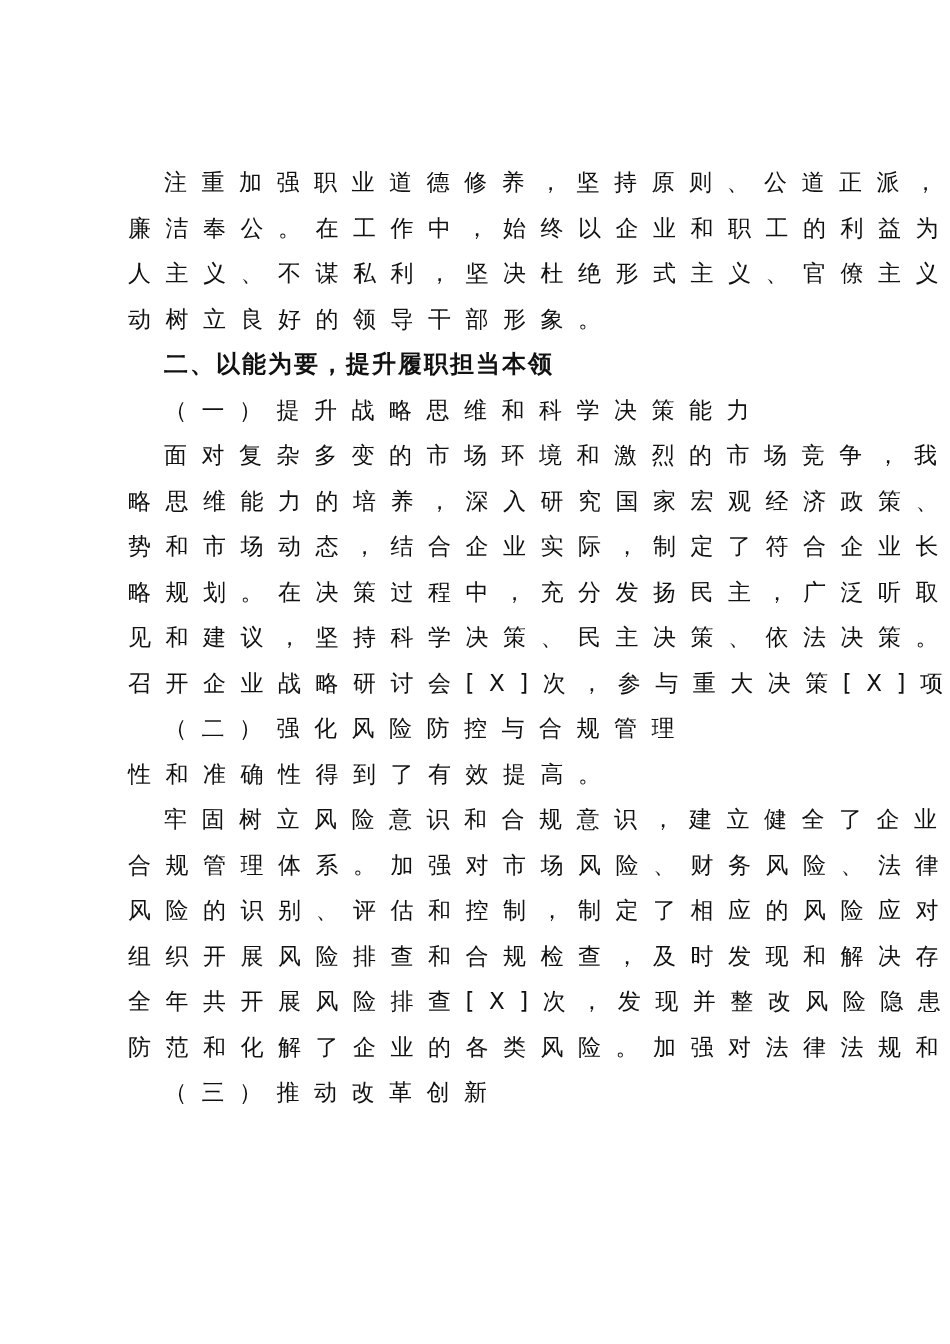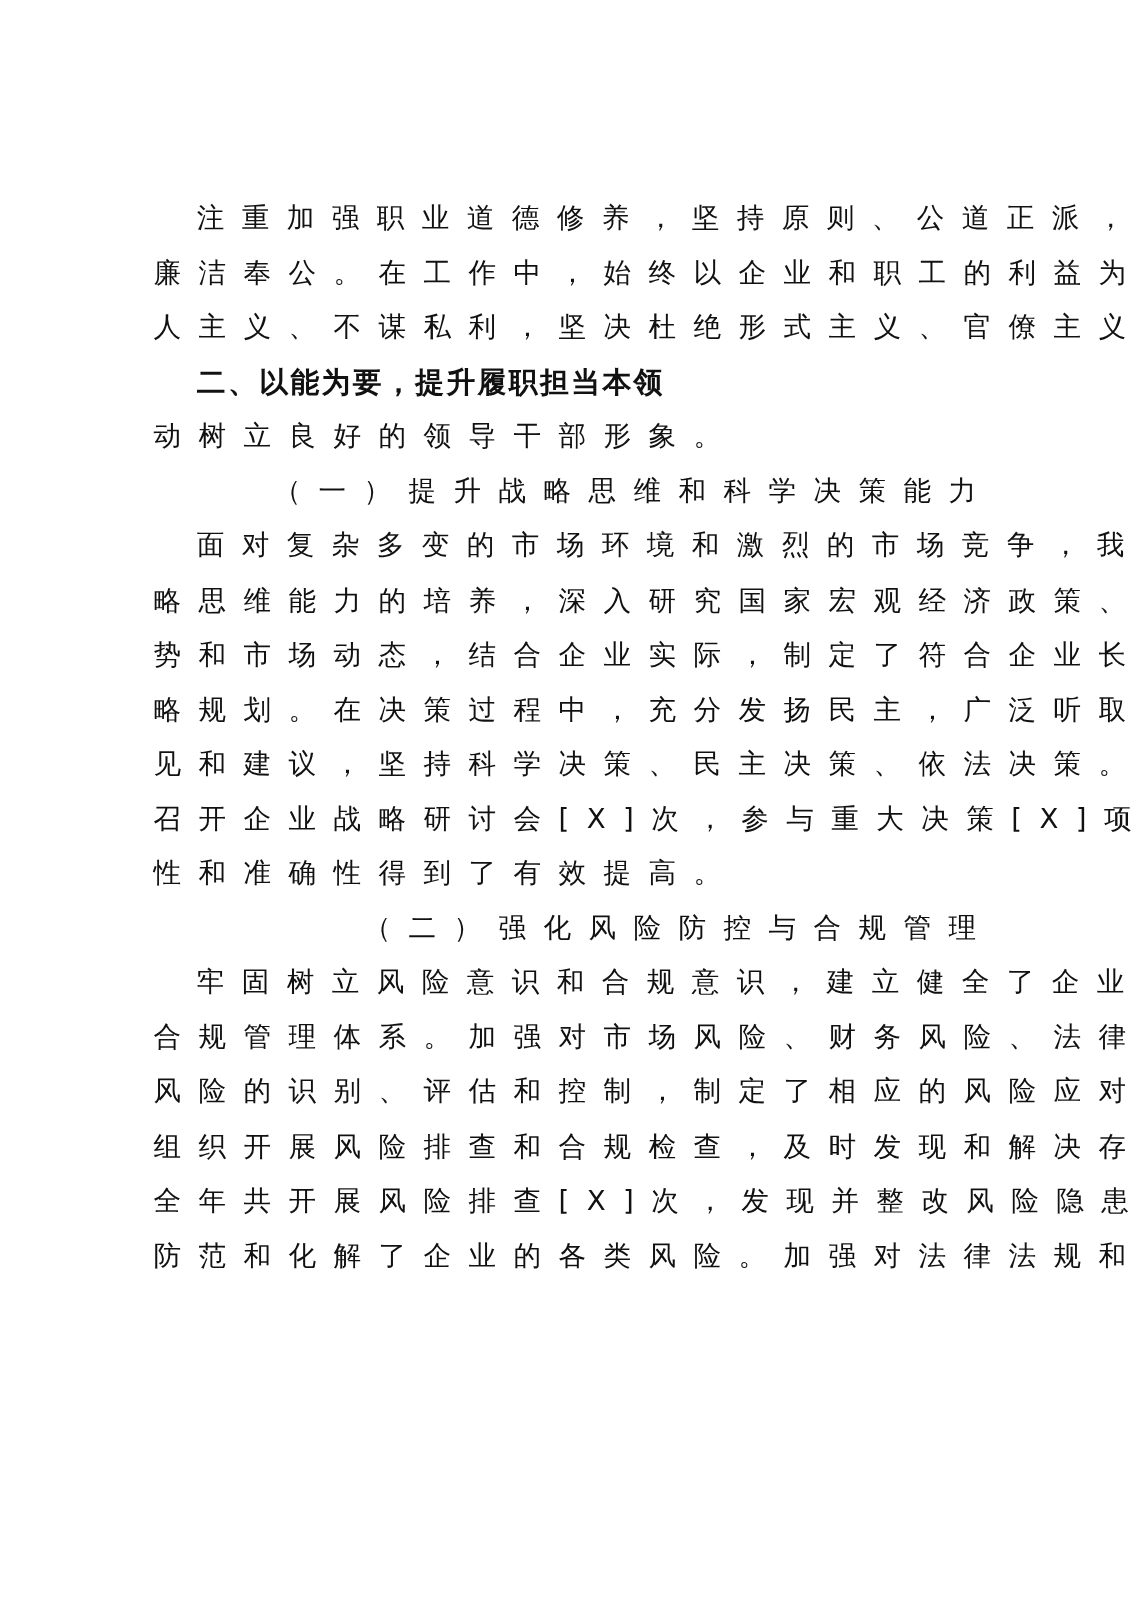--- a/index.html
+++ b/index.html
@@ -31,40 +31,40 @@
     }
     .indent { padding-left: 36px; }
     .heading {
       font-weight: bold;
       letter-spacing: 2px;
       font-size: 24px;
       padding-left: 36px;
     }
     .sub {
       padding-left: 36px;
-      text-align: right;
     }
   </style>
 </head>
 <body>
 
 <div class="page">
   <div class="line indent">注重加强职业道德修养，坚持原则、公道正派，诚实守信、</div>
   <div class="line">廉洁奉公。在工作中，始终以企业和职工的利益为重，不搞个</div>
   <div class="line">人主义、不谋私利，坚决杜绝形式主义、官僚主义，以实际行</div>
+  <div class="line">动树立良好的领导干部形象。</div>
   <div class="line heading">二、以能为要，提升履职担当本领</div>
-  <div class="line">动树立良好的领导干部形象。</div>
   <div class="line sub">（一）提升战略思维和科学决策能力</div>
   <div class="line indent">面对复杂多变的市场环境和激烈的市场竞争，我注重加强战</div>
   <div class="line">略思维能力的培养，深入研究国家宏观经济政策、行业发展趋</div>
   <div class="line">势和市场动态，结合企业实际，制定了符合企业长远发展的战</div>
   <div class="line">略规划。在决策过程中，充分发扬民主，广泛听取各方面的意</div>
   <div class="line">见和建议，坚持科学决策、民主决策、依法决策。全年共主持</div>
   <div class="line">召开企业战略研讨会[X]次，参与重大决策[X]项，决策的科学</div>
+  <div class="line sub">（二）强化风险防控与合规管理</div>
   <div class="line">性和准确性得到了有效提高。</div>
-  <div class="line sub">（二）强化风险防控与合规管理</div>
   <div class="line indent">牢固树立风险意识和合规意识，建立健全了企业风险防控和</div>
   <div class="line">合规管理体系。加强对市场风险、财务风险、法律风险等各类</div>
   <div class="line">风险的识别、评估和控制，制定了相应的风险应对措施。定期</div>
   <div class="line">组织开展风险排查和合规检查，及时发现和解决存在的问题。</div>
   <div class="line">全年共开展风险排查[X]次，发现并整改风险隐患[X]项，有效</div>
   <div class="line">防范和化解了企业的各类风险。加强对法律法规和政策的学习</div>
+  <div class="line sub">（三）推动改革创新</div>
 </div>
 
 </body></html>

